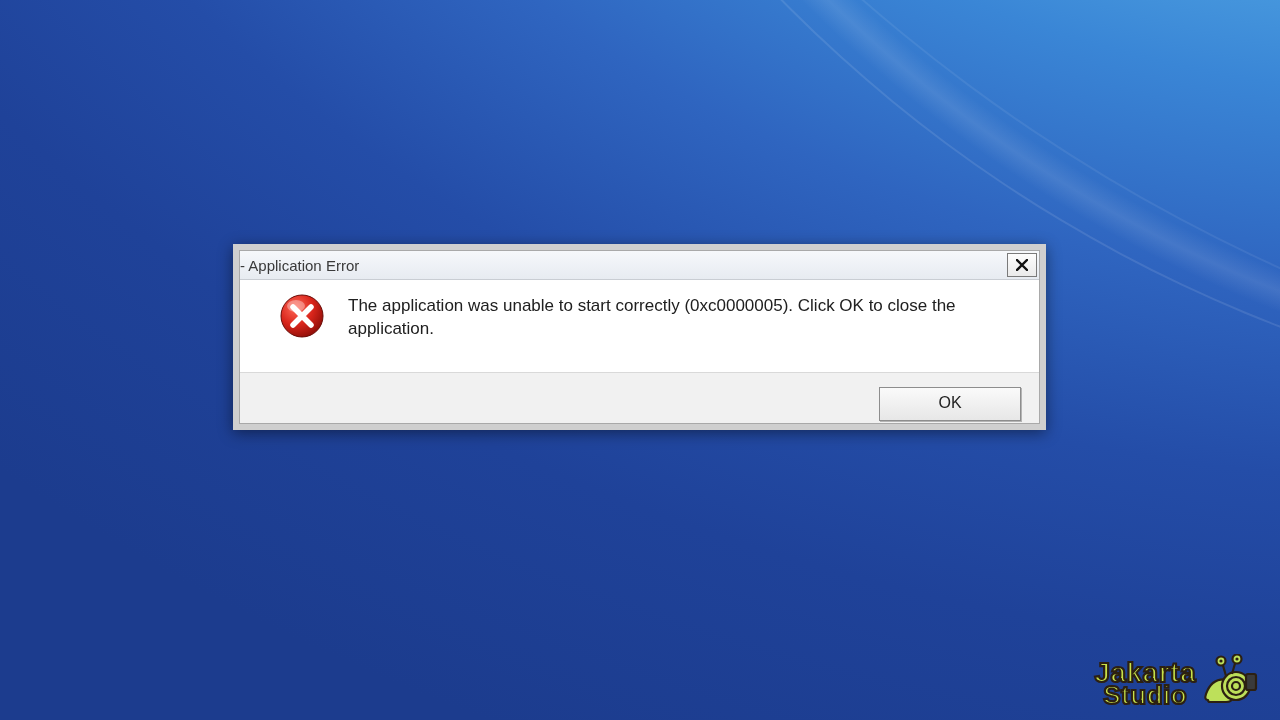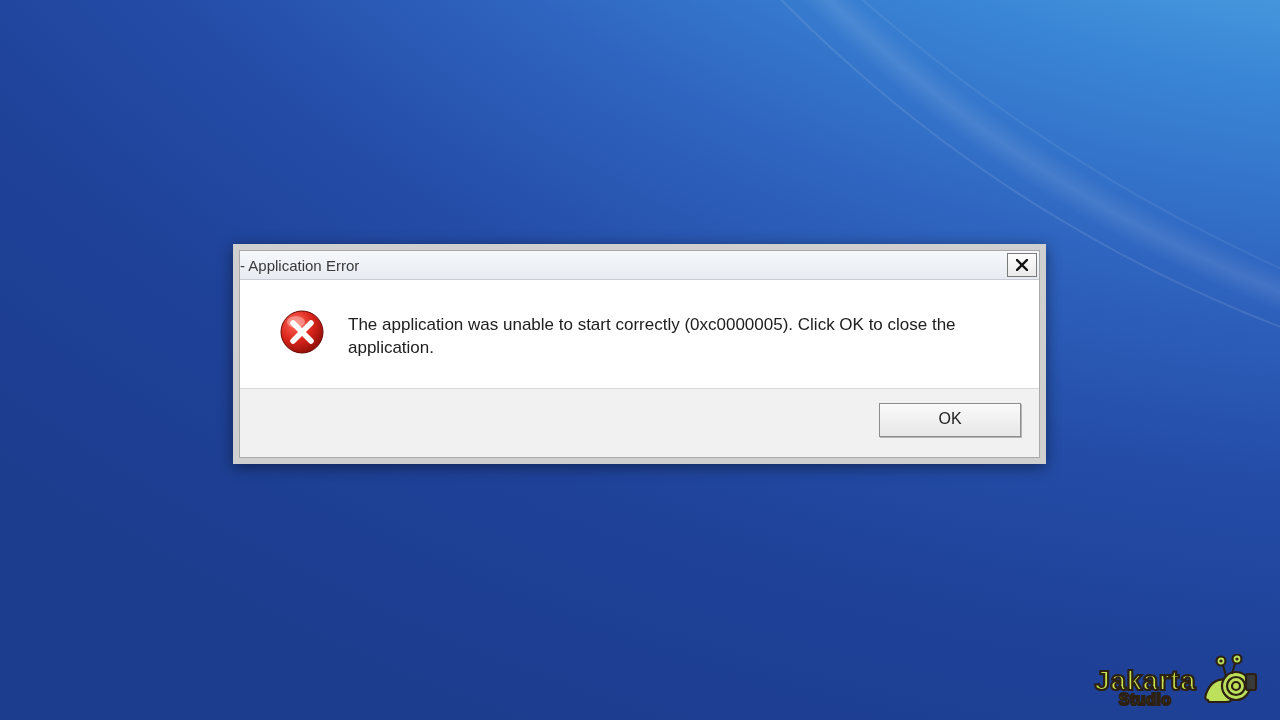--- a/index.html
+++ b/index.html
@@ -94,38 +94,38 @@
     background: linear-gradient(#fdfdfd, #eaeaea);
     display: flex;
     align-items: center;
     justify-content: center;
     cursor: default;
   }
   .close-btn svg { display:block; }
 
   .body {
     display: flex;
-    align-items: flex-end;
-    padding: 28px 38px 28px 38px;
+    align-items: center;
+    padding: 12px 38px 28px 38px;
     gap: 22px;
     border-bottom: 1px solid #d9d9d9;
   }
   .err-icon {
     flex: 0 0 auto;
   }
   .msg {
     color: #202020;
     font-size: 17px;
     line-height: 1.35;
     max-width: 640px;
   }
 
   .footer {
     background: #f1f1f1;
-    padding: 14px 18px 20px;
+    padding: 14px 18px 2px;
     display: flex;
     justify-content: flex-end;
   }
   .ok-btn {
     min-width: 140px;
     height: 32px;
     border: 1px solid #8d8d8d;
     background: linear-gradient(#fafafa, #e7e7e7);
     box-shadow: 1px 1px 0 rgba(0,0,0,0.25);
     font-size: 16px;
@@ -149,21 +149,21 @@
   .wm-text { text-align:center; line-height:0.82; }
   .wm-line {
     font-family: "Comic Sans MS", "Segoe UI", sans-serif;
     font-weight: 900;
     font-size: 28px;
     color: #c7e24a;
     -webkit-text-stroke: 2.2px #2c2012;
     display: block;
     letter-spacing: 0.5px;
   }
-  .wm-line.small { font-size: 16px; }
+  .wm-line.small { font-size: 26px; }
 </style>
 </head>
 <body>
 
 <div class="desktop">
   <div class="arc1"></div>
   <div class="arc2"></div>
 </div>
 
 <div class="dialog-wrap">

